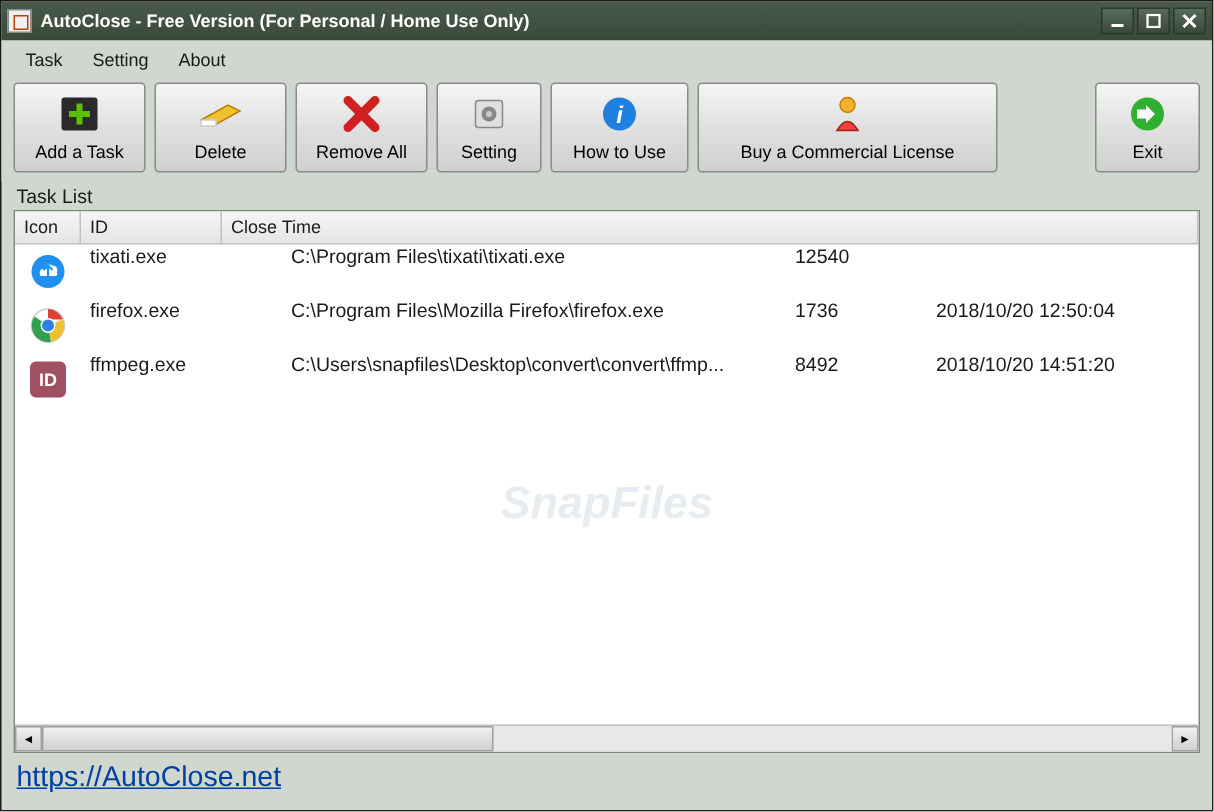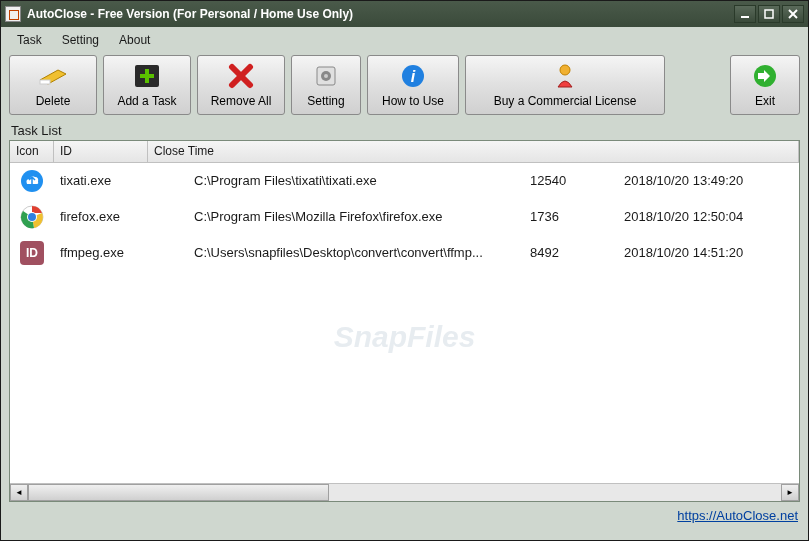--- a/index.html
+++ b/index.html
@@ -132,21 +132,20 @@
 .col-id { width: 94px; }
 .col-close { flex: 1; }
 .list-rows {
   flex: 1;
   overflow: hidden;
   position: relative;
 }
 .list-row {
   display: flex;
   height: 36px;
-  align-items: center;
   font-size: 13px;
   color: #1a1a1a;
   border-bottom: 1px solid transparent;
 }
 .list-row .cell { padding: 0 6px; overflow: hidden; text-overflow: ellipsis; white-space: nowrap; }
 .list-row .cell-icon {
   width: 44px;
   display: flex;
   align-items: center;
   justify-content: center;
@@ -188,22 +187,21 @@
 }
 .hscrollbar .sb-track { flex: 1; background: #e8e8e8; position: relative; }
 .hscrollbar .sb-thumb {
   position: absolute; left: 0; top: 0;
   width: 40%; height: 100%;
   background: linear-gradient(to bottom,#f0f0f0,#d0d0d0);
   border: 1px solid #a0a0a0;
 }
 .footer {
   padding: 6px 10px;
-  font-size: 13px;
-  text-align: right;
+  font-size: 19px;
 }
 .footer a { color: #0040a0; text-decoration: underline; cursor: pointer; }
 </style>
 </head>
 <body>
 
 <div class="window">
 
   <div class="titlebar">
     <span class="app-icon"></span>
@@ -228,36 +226,36 @@
 
   <div class="menubar">
     <div class="menu-item">Task</div>
     <div class="menu-item">Setting</div>
     <div class="menu-item">About</div>
   </div>
 
   <div class="toolbar">
     <div class="tool-btn">
       <div class="ticon">
-        <svg width="30" height="20" viewBox="0 0 30 20">
-            <path d="M2 14 L20 4 L28 8 L10 18 Z" fill="#f0c030" stroke="#b08000"></path>
-            <rect x="2" y="14" width="10" height="4" fill="#fff" stroke="#ccc"></rect>
-          </svg>
-      </div>
-      <span>Delete</span>
-    </div>
-    <div class="tool-btn">
-      <div class="ticon">
         <svg width="28" height="26" viewBox="0 0 28 26">
             <rect x="2" y="2" width="24" height="22" rx="2" fill="#2a2a2a"></rect>
             <line x1="14" y1="6" x2="14" y2="20" stroke="#5ac000" stroke-width="4"></line>
             <line x1="7" y1="13" x2="21" y2="13" stroke="#5ac000" stroke-width="4"></line>
           </svg>
       </div>
       <span>Add a Task</span>
+    </div>
+    <div class="tool-btn">
+      <div class="ticon">
+        <svg width="30" height="20" viewBox="0 0 30 20">
+            <path d="M2 14 L20 4 L28 8 L10 18 Z" fill="#f0c030" stroke="#b08000"></path>
+            <rect x="2" y="14" width="10" height="4" fill="#fff" stroke="#ccc"></rect>
+          </svg>
+      </div>
+      <span>Delete</span>
     </div>
     <div class="tool-btn">
       <div class="ticon">
         <svg width="26" height="26" viewBox="0 0 26 26">
             <line x1="4" y1="4" x2="22" y2="22" stroke="#d02020" stroke-width="6" stroke-linecap="round"></line>
             <line x1="22" y1="4" x2="4" y2="22" stroke="#d02020" stroke-width="6" stroke-linecap="round"></line>
           </svg>
       </div>
       <span>Remove All</span>
     </div>
@@ -315,21 +313,20 @@
               <svg width="24" height="24" viewBox="0 0 24 24">
                 <circle cx="12" cy="12" r="11" fill="#2090f0"></circle>
                 <path d="M7 15 Q5 10 10 10 Q11 6 15 8 Q19 8 18 13 Q19 15 16 15 Z" fill="#fff"></path>
                 <path d="M12 9 L12 15 M9 11 L12 8 L15 11" stroke="#2090f0" stroke-width="1.5" fill="none"></path>
               </svg>
             </div>
         </div>
         <div class="cell cell-program">tixati.exe</div>
         <div class="cell cell-path">C:\Program Files\tixati\tixati.exe</div>
         <div class="cell cell-id">12540</div>
-        <div class="cell cell-close">2018/10/20 13:49:20</div>
       </div>
       <div class="list-row">
         <div class="cell cell-icon">
           <div class="prog-icon">
               <svg width="24" height="24" viewBox="0 0 24 24">
                 <circle cx="12" cy="12" r="11" fill="#fff" stroke="#ccc"></circle>
                 <path d="M12 1 A11 11 0 0 1 22 8 L12 8 Z" fill="#e04030"></path>
                 <path d="M22 8 A11 11 0 0 1 14 23 L12 12 Z" fill="#f0c030"></path>
                 <path d="M14 23 A11 11 0 0 1 3 6 L12 12 Z" fill="#30a050"></path>
                 <circle cx="12" cy="12" r="5" fill="#fff"></circle>

